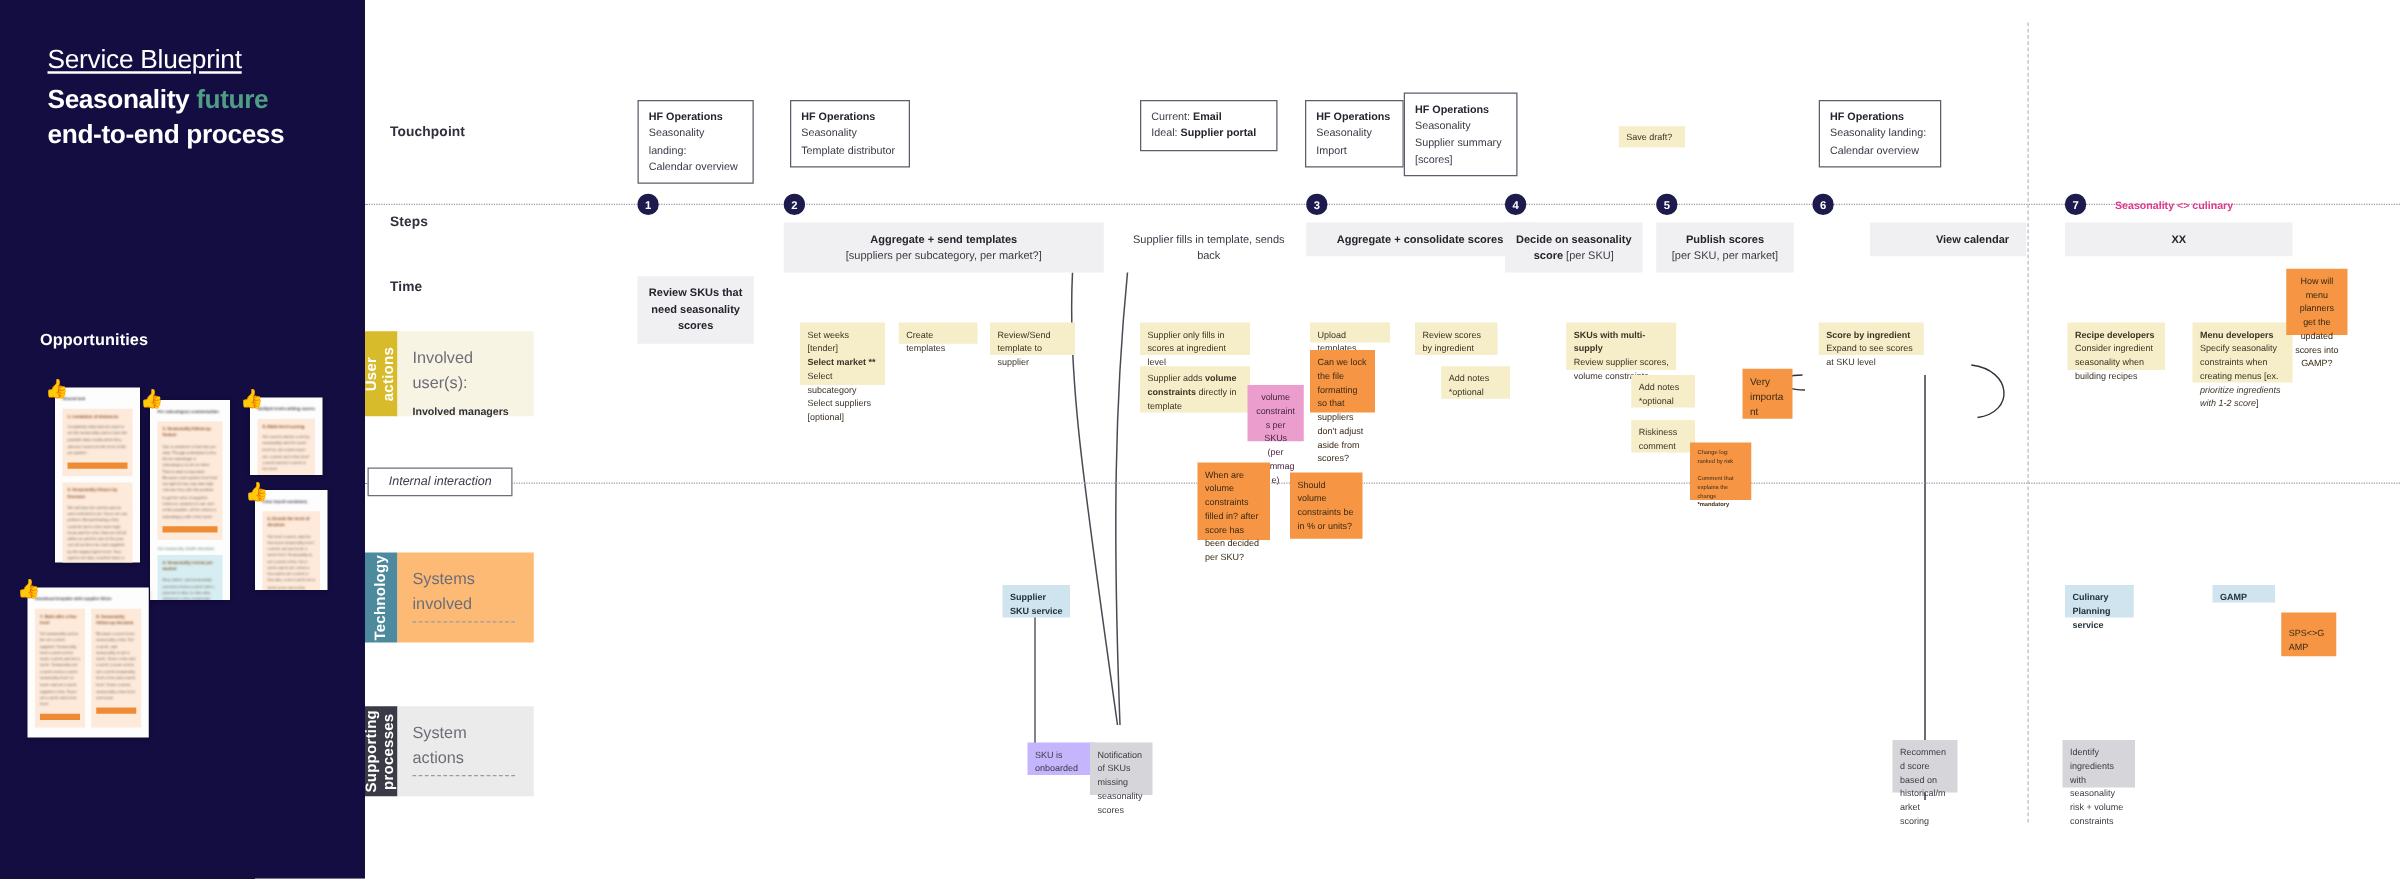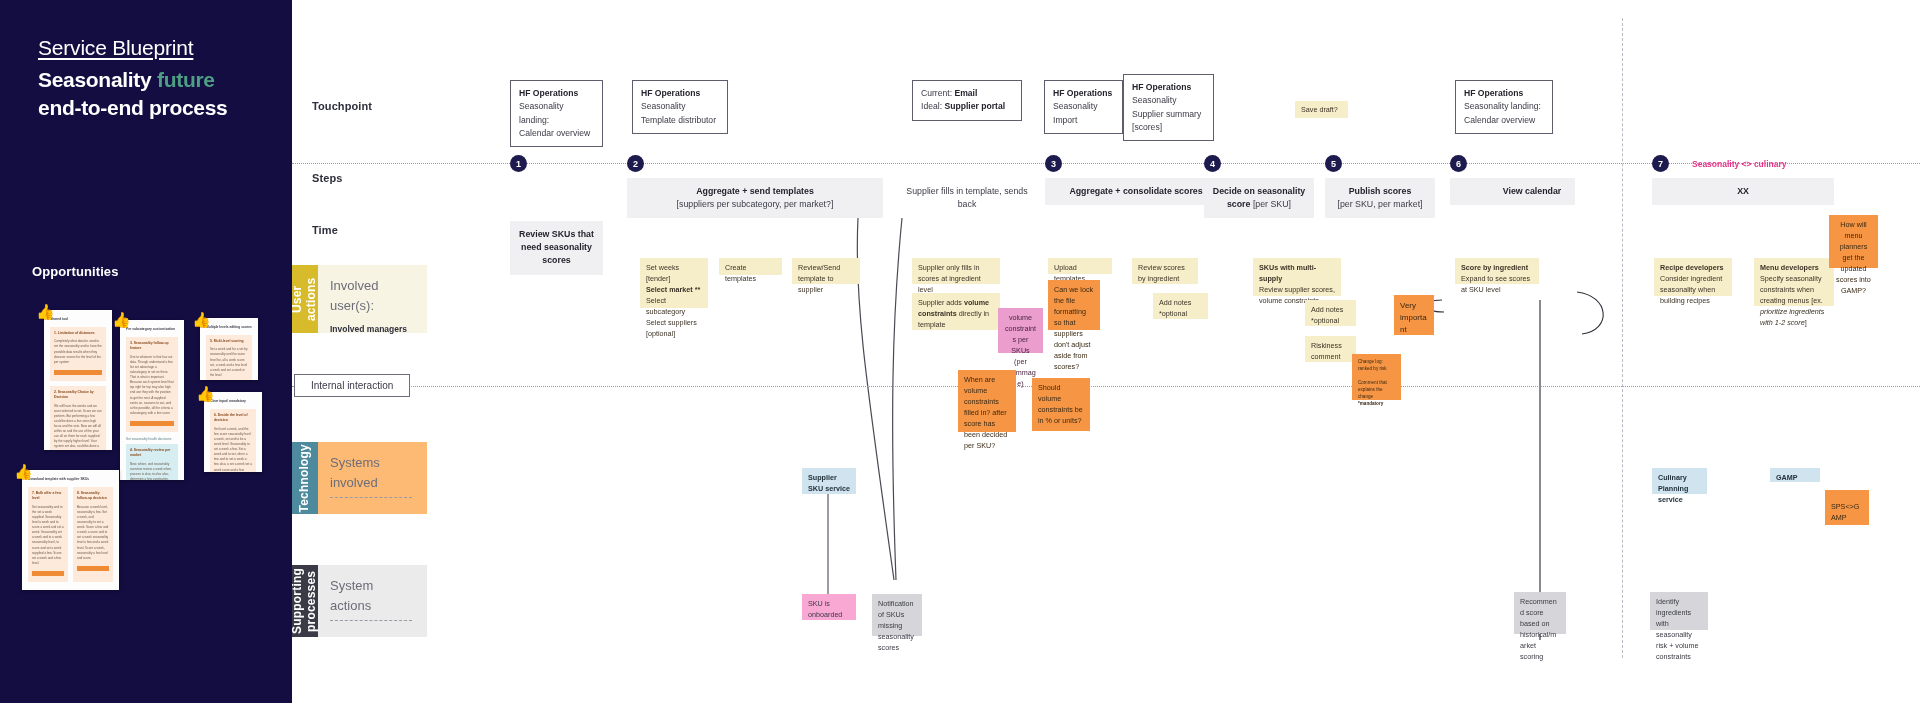--- a/index.html
+++ b/index.html
@@ -125,21 +125,21 @@
   .note {
     position: absolute; font-size: 7.2px; line-height: 1.52;
     color: #3c3326; padding: 5px 6px; word-wrap: break-word;
   }
   .note b { font-weight: 700; }
   .note i { font-style: italic; }
   .n-yellow { background: #f5eec9; }
   .n-orange { background: #f69544; color: #3a2a14; }
   .n-pink   { background: #eb9dce; color: #4a2740; text-align: center; }
   .n-blue   { background: #cfe4ef; color: #23323c; font-weight: 700; }
-  .n-gray   { background: #f9a8d4; color: #3a3a44; }
+  .n-gray   { background: #c4b5fd; color: #3a3a44; margin-left: 20px; }
   .n-gray2  { background: #d6d6da; color: #3a3a44; }
 
   svg.connector { position: absolute; left: 0; top: 0; width: 1628px; height: 703px; pointer-events: none; }
 </style>
 </head>
 <body>
 
 <div id="sidebar">
   <div id="side-title">
     <div class="t-kicker">Service Blueprint</div>
@@ -233,21 +233,21 @@
     <path d="M536,482 L536,600" stroke="#4a4a55" stroke-width="1.1" fill="none"></path>
   </svg>
 
   <div class="rowlabel" style="left:20px;top:100px;">Touchpoint</div>
   <div class="rowlabel" style="left:20px;top:172px;">Steps</div>
   <div class="rowlabel" style="left:20px;top:224px;">Time</div>
 
   <div class="divider-line" style="left:0px;top:163px;width:1628px;"></div>
 
   <div class="divider-line" style="left:0px;top:386px;width:1628px;"></div>
-  <div id="internal-chip" style="left:2px;top:374px;">Internal interaction</div>
+  <div id="internal-chip" style="left:2px;top:374px;font-style:italic;">Internal interaction</div>
 
   <div class="section-div" style="left:1330px;top:18px;height:640px;"></div>
 
   <div class="band" id="band-user" style="left:0px;top:265px;width:135px;height:68px;">
     <div class="band-tab">
         <span>User actions</span>
       </div>
     <div class="band-body">
       <div class="band-sub">Involved user(s):</div>
       <div class="band-strong">Involved managers</div>
@@ -332,21 +332,21 @@
     <span>[per SKU]</span>
   </div>
 
   <div class="step-num" style="left:1033px;top:155px;">5</div>
   <div class="step-box" style="left:1033px;top:178px;width:110px;">
     <b>Publish scores</b><br>
     <span>[per SKU, per market]</span>
   </div>
 
   <div class="step-num" style="left:1158px;top:155px;">6</div>
-  <div class="step-box" style="left:1158px;top:178px;width:125px;padding-left:47px;">
+  <div class="step-box" style="left:1204px;top:178px;width:125px;padding-left:47px;">
     <b>View calendar</b>
   </div>
 
   <div class="step-num" style="left:1360px;top:155px;">7</div>
   <div id="culinary-label" style="left:1400px;top:159px;">Seasonality &lt;&gt; culinary</div>
   <div class="step-box" style="left:1360px;top:178px;width:182px;">
     <b>XX</b>
   </div>
 
   <div class="note n-yellow" style="left:348px;top:258px;width:68px;height:50px;">Set weeks [tender]<br><b>Select market **</b><br>Select subcategory<br>Select suppliers<br>[optional]</div>

